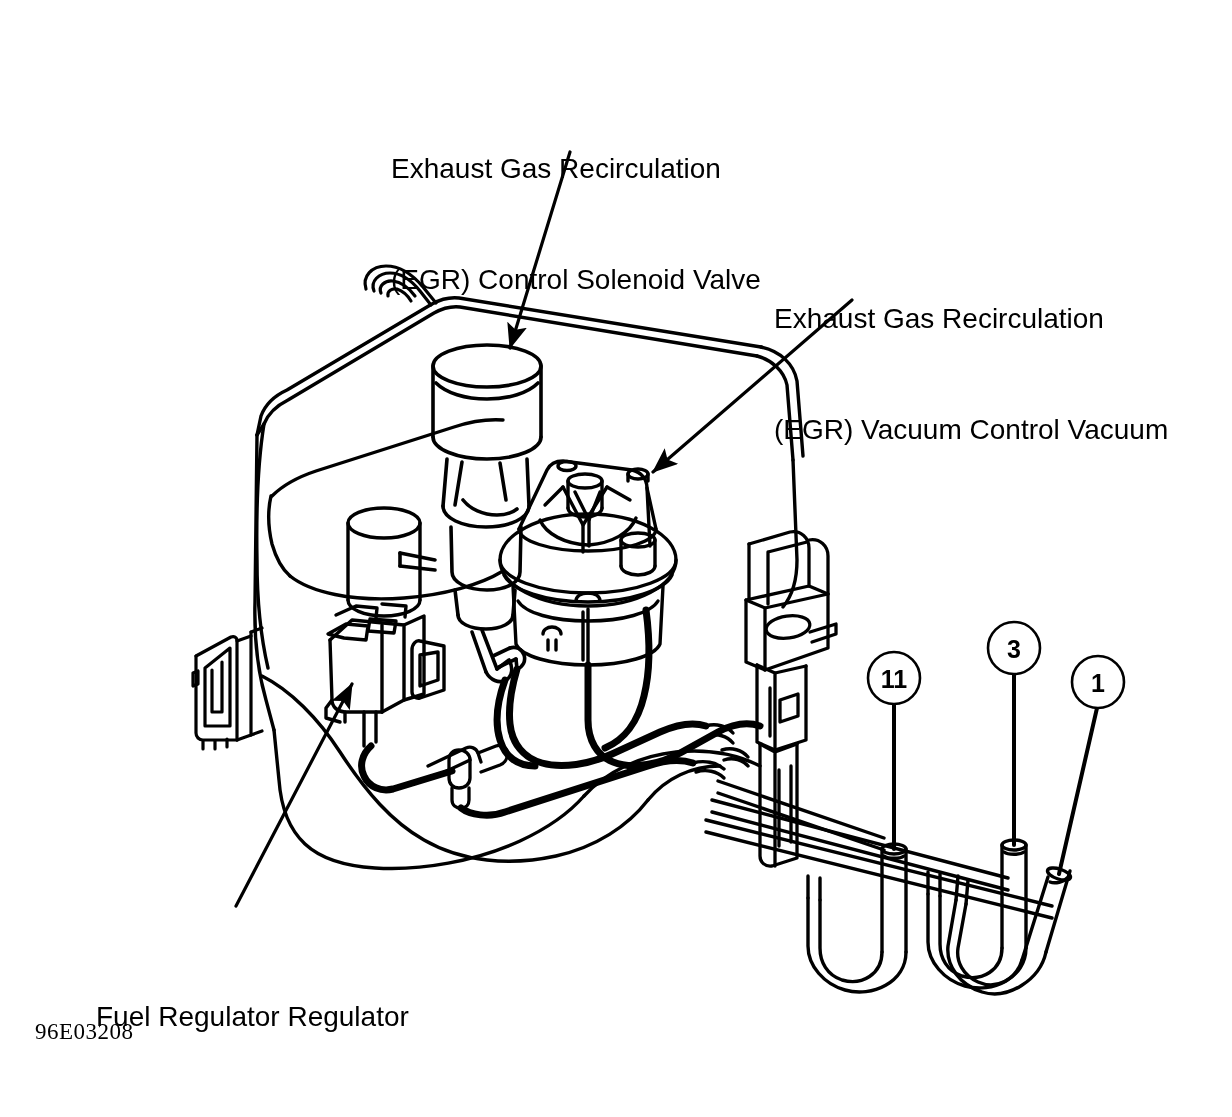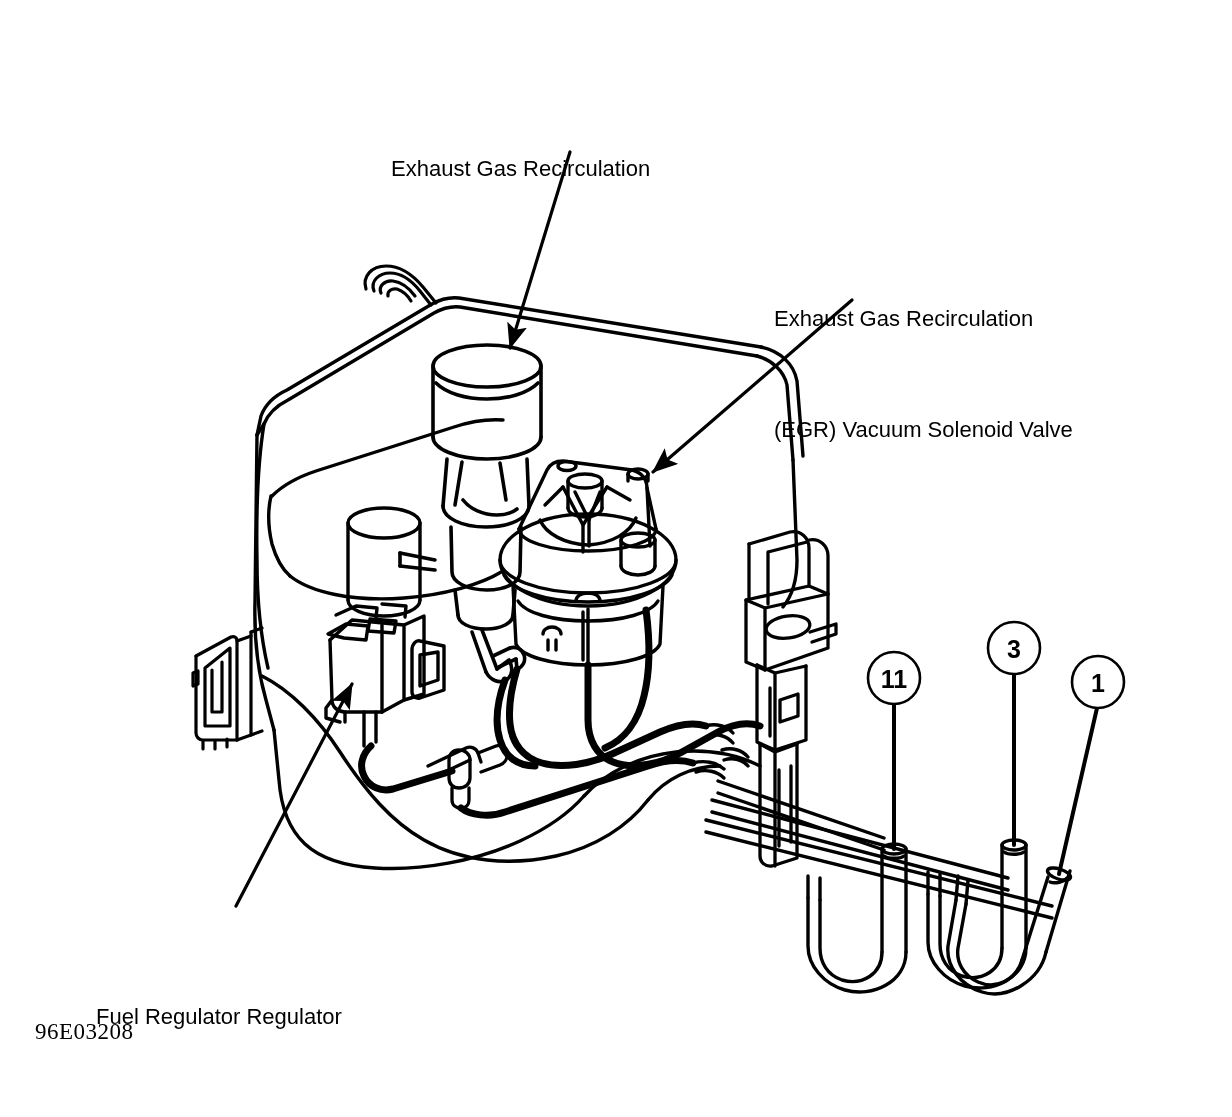--- a/index.html
+++ b/index.html
@@ -17,21 +17,21 @@
   }
   #diagram-root {
     position: absolute;
     left: 0; top: 0;
     width: 1232px;
     height: 1117px;
   }
   .label {
     position: absolute;
     font-family: "Liberation Sans", sans-serif;
-    font-size: 22px;
+    font-size: 28px;
     line-height: 37px;
     color: #000;
     white-space: pre;
     letter-spacing: 0px;
   }
   .label-line { display: block; }
   #label-egr-control-solenoid { left: 391px; top: 76px; }
   #label-egr-vacuum-control  { left: 774px; top: 226px; }
   #label-fuel-pressure-reg   { left: 96px;  top: 924px; }
   #figure-id {
@@ -328,25 +328,26 @@
       </g>
     </g>
 
     <text class="callout-num" x="894" y="679">11</text>
     <text class="callout-num" x="1014" y="649">3</text>
     <text class="callout-num" x="1098" y="683">1</text>
   </svg>
 
   <div class="label" id="label-egr-control-solenoid">
     <span class="label-line">Exhaust Gas Recirculation</span>
+    <span class="label-line">(EGR) Control Solenoid Valve</span>
   </div>
 
   <div class="label" id="label-egr-vacuum-control">
     <span class="label-line">Exhaust Gas Recirculation</span>
-    <span class="label-line">(EGR) Vacuum Solenoid Valve</span>
+    <span class="label-line">(EGR) Vacuum Control Vacuum</span>
   </div>
 
   <div class="label" id="label-fuel-pressure-reg">
     <span class="label-line">Fuel Regulator Regulator</span>
     <span class="label-line">Control Solenoid Valve</span>
   </div>
 
   <div id="figure-id">96E03208</div>
 
 </div>

